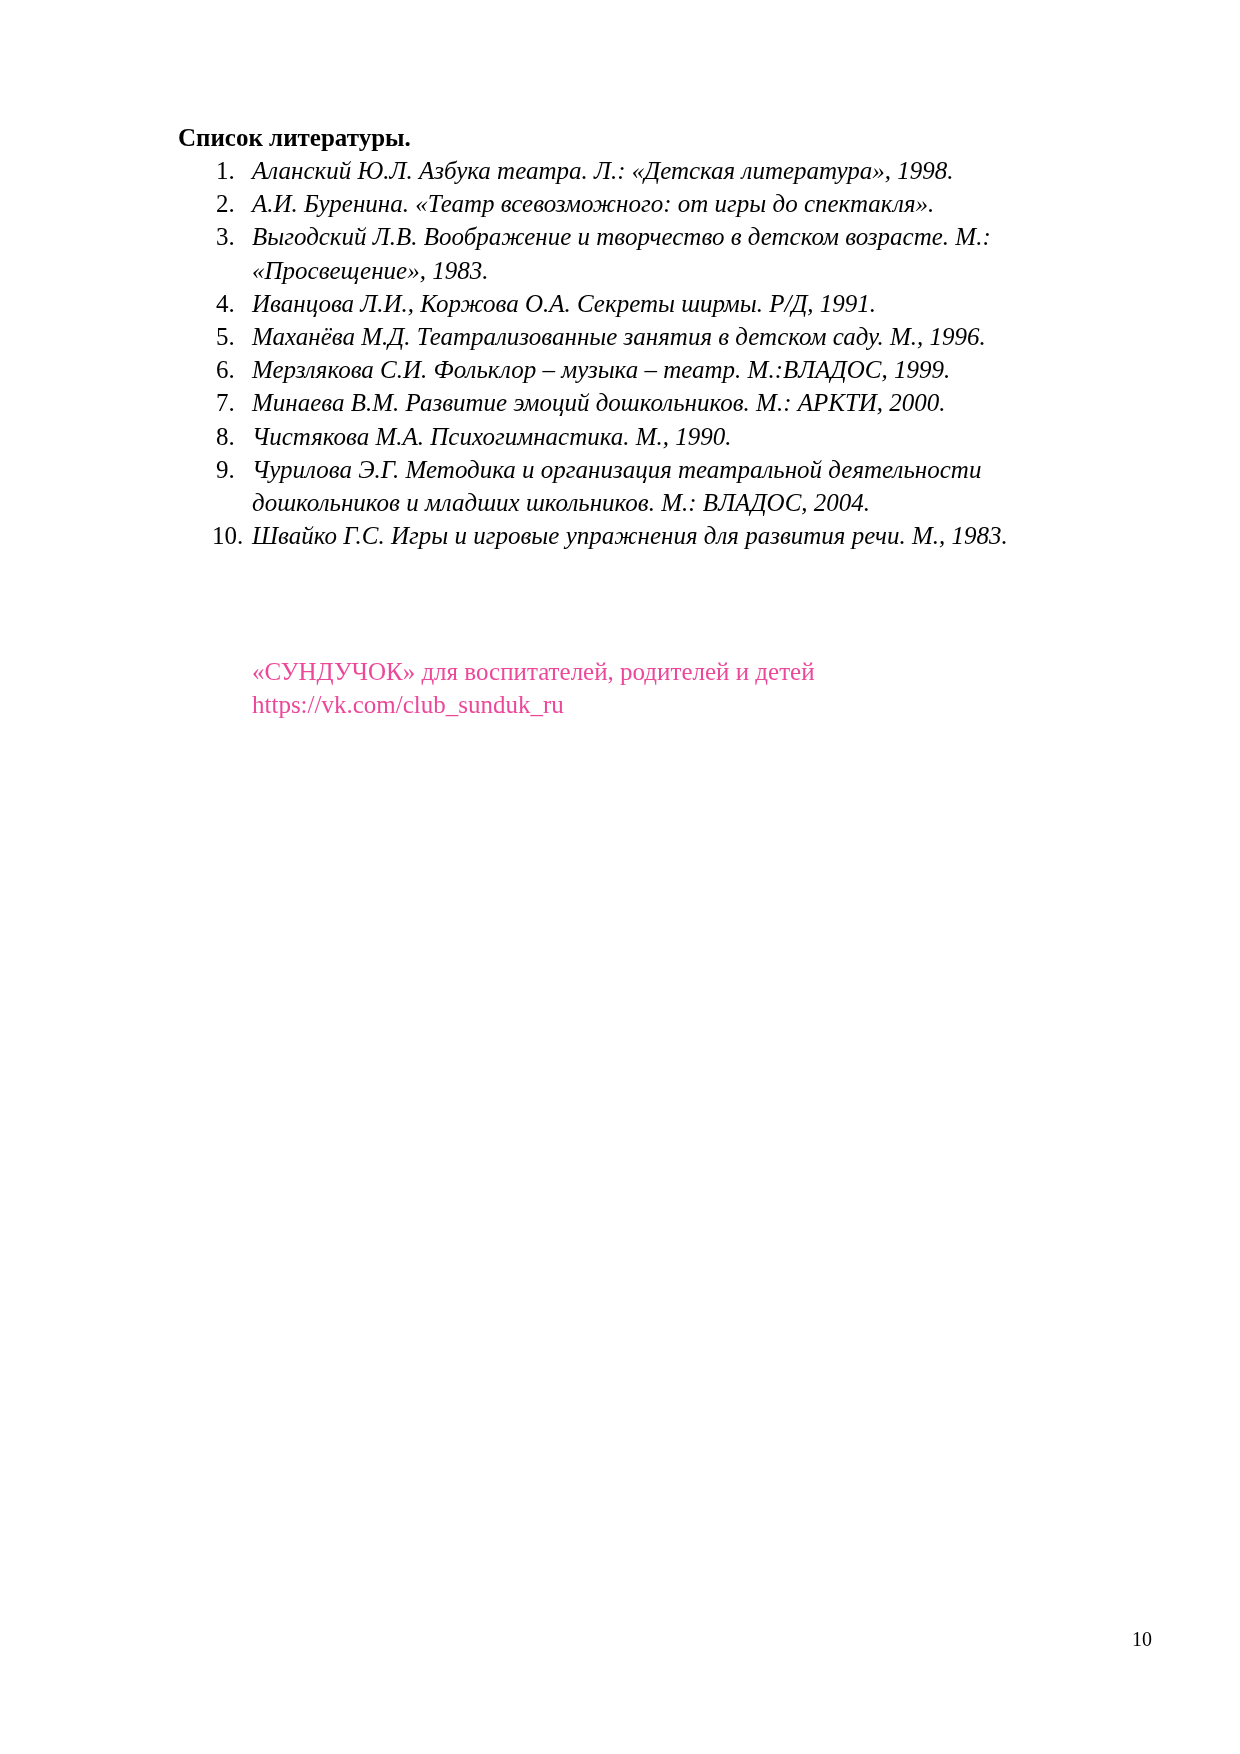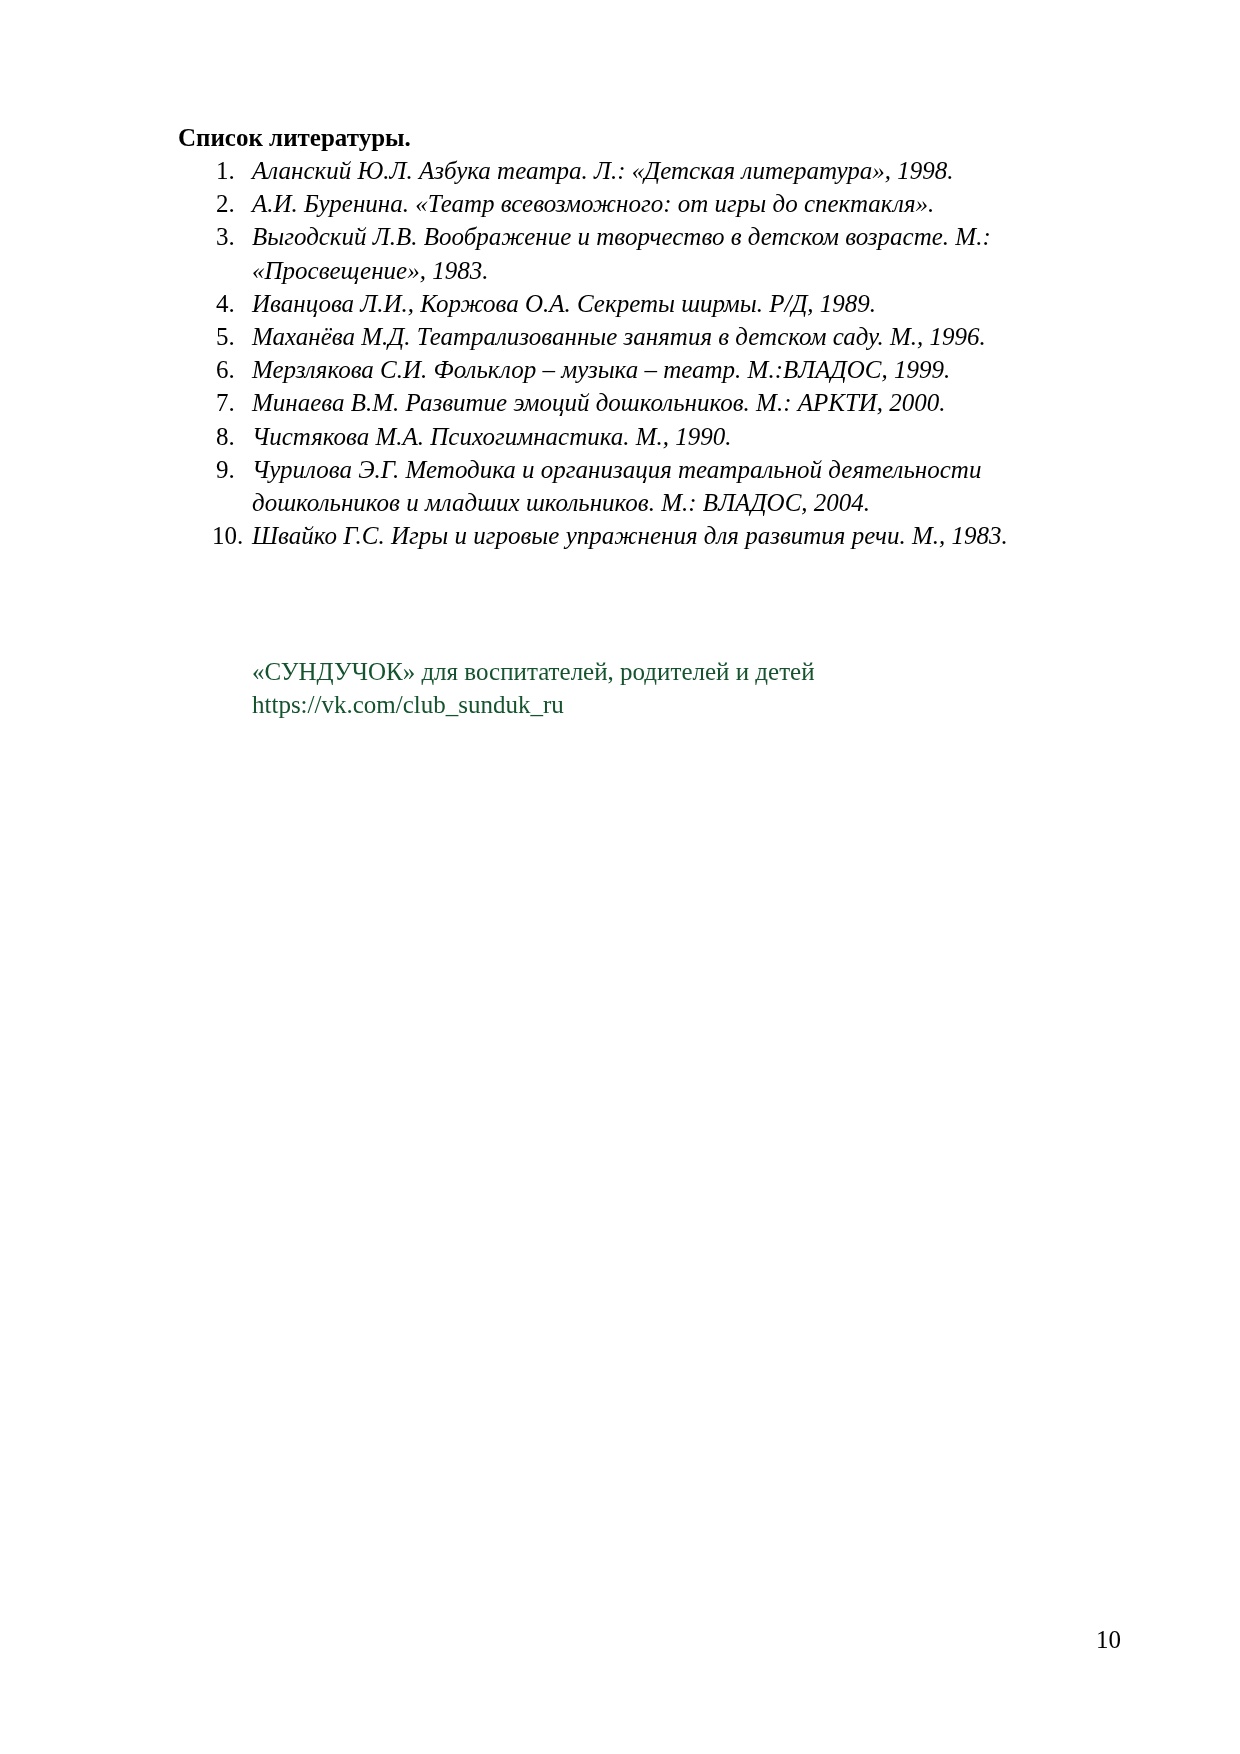--- a/index.html
+++ b/index.html
@@ -54,32 +54,32 @@
       top: 0;
     }
     .ref-text {
       display: block;
       font-style: italic;
     }
     .promo {
       position: absolute;
       left: 252px;
       top: 655px;
-      color: #14532d;
+      color: #ec4899;
       font-size: 25px;
       line-height: 33px;
     }
     .promo div {
       white-space: nowrap;
     }
     .page-number {
       position: absolute;
-      left: 1096px;
+      left: 1132px;
       top: 1623px;
-      font-size: 25px;
+      font-size: 20px;
       line-height: 33px;
     }
   </style>
 </head>
 <body>
 
 <div class="page">
 
   <h1 class="heading">Список литературы.</h1>
 
@@ -91,21 +91,21 @@
     <li class="ref-item">
       <span class="ref-num">2.</span>
       <span class="ref-text">А.И. Буренина. «Театр всевозможного: от игры до спектакля».</span>
     </li>
     <li class="ref-item">
       <span class="ref-num">3.</span>
       <span class="ref-text">Выгодский Л.В. Воображение и творчество в детском возрасте. М.: «Просвещение», 1983.</span>
     </li>
     <li class="ref-item">
       <span class="ref-num">4.</span>
-      <span class="ref-text">Иванцова Л.И., Коржова О.А. Секреты ширмы. Р/Д, 1989.</span>
+      <span class="ref-text">Иванцова Л.И., Коржова О.А. Секреты ширмы. Р/Д, 1991.</span>
     </li>
     <li class="ref-item">
       <span class="ref-num">5.</span>
       <span class="ref-text">Маханёва М.Д. Театрализованные занятия в детском саду. М., 1996.</span>
     </li>
     <li class="ref-item">
       <span class="ref-num">6.</span>
       <span class="ref-text">Мерзлякова С.И. Фольклор – музыка – театр. М.:ВЛАДОС, 1999.</span>
     </li>
     <li class="ref-item">

